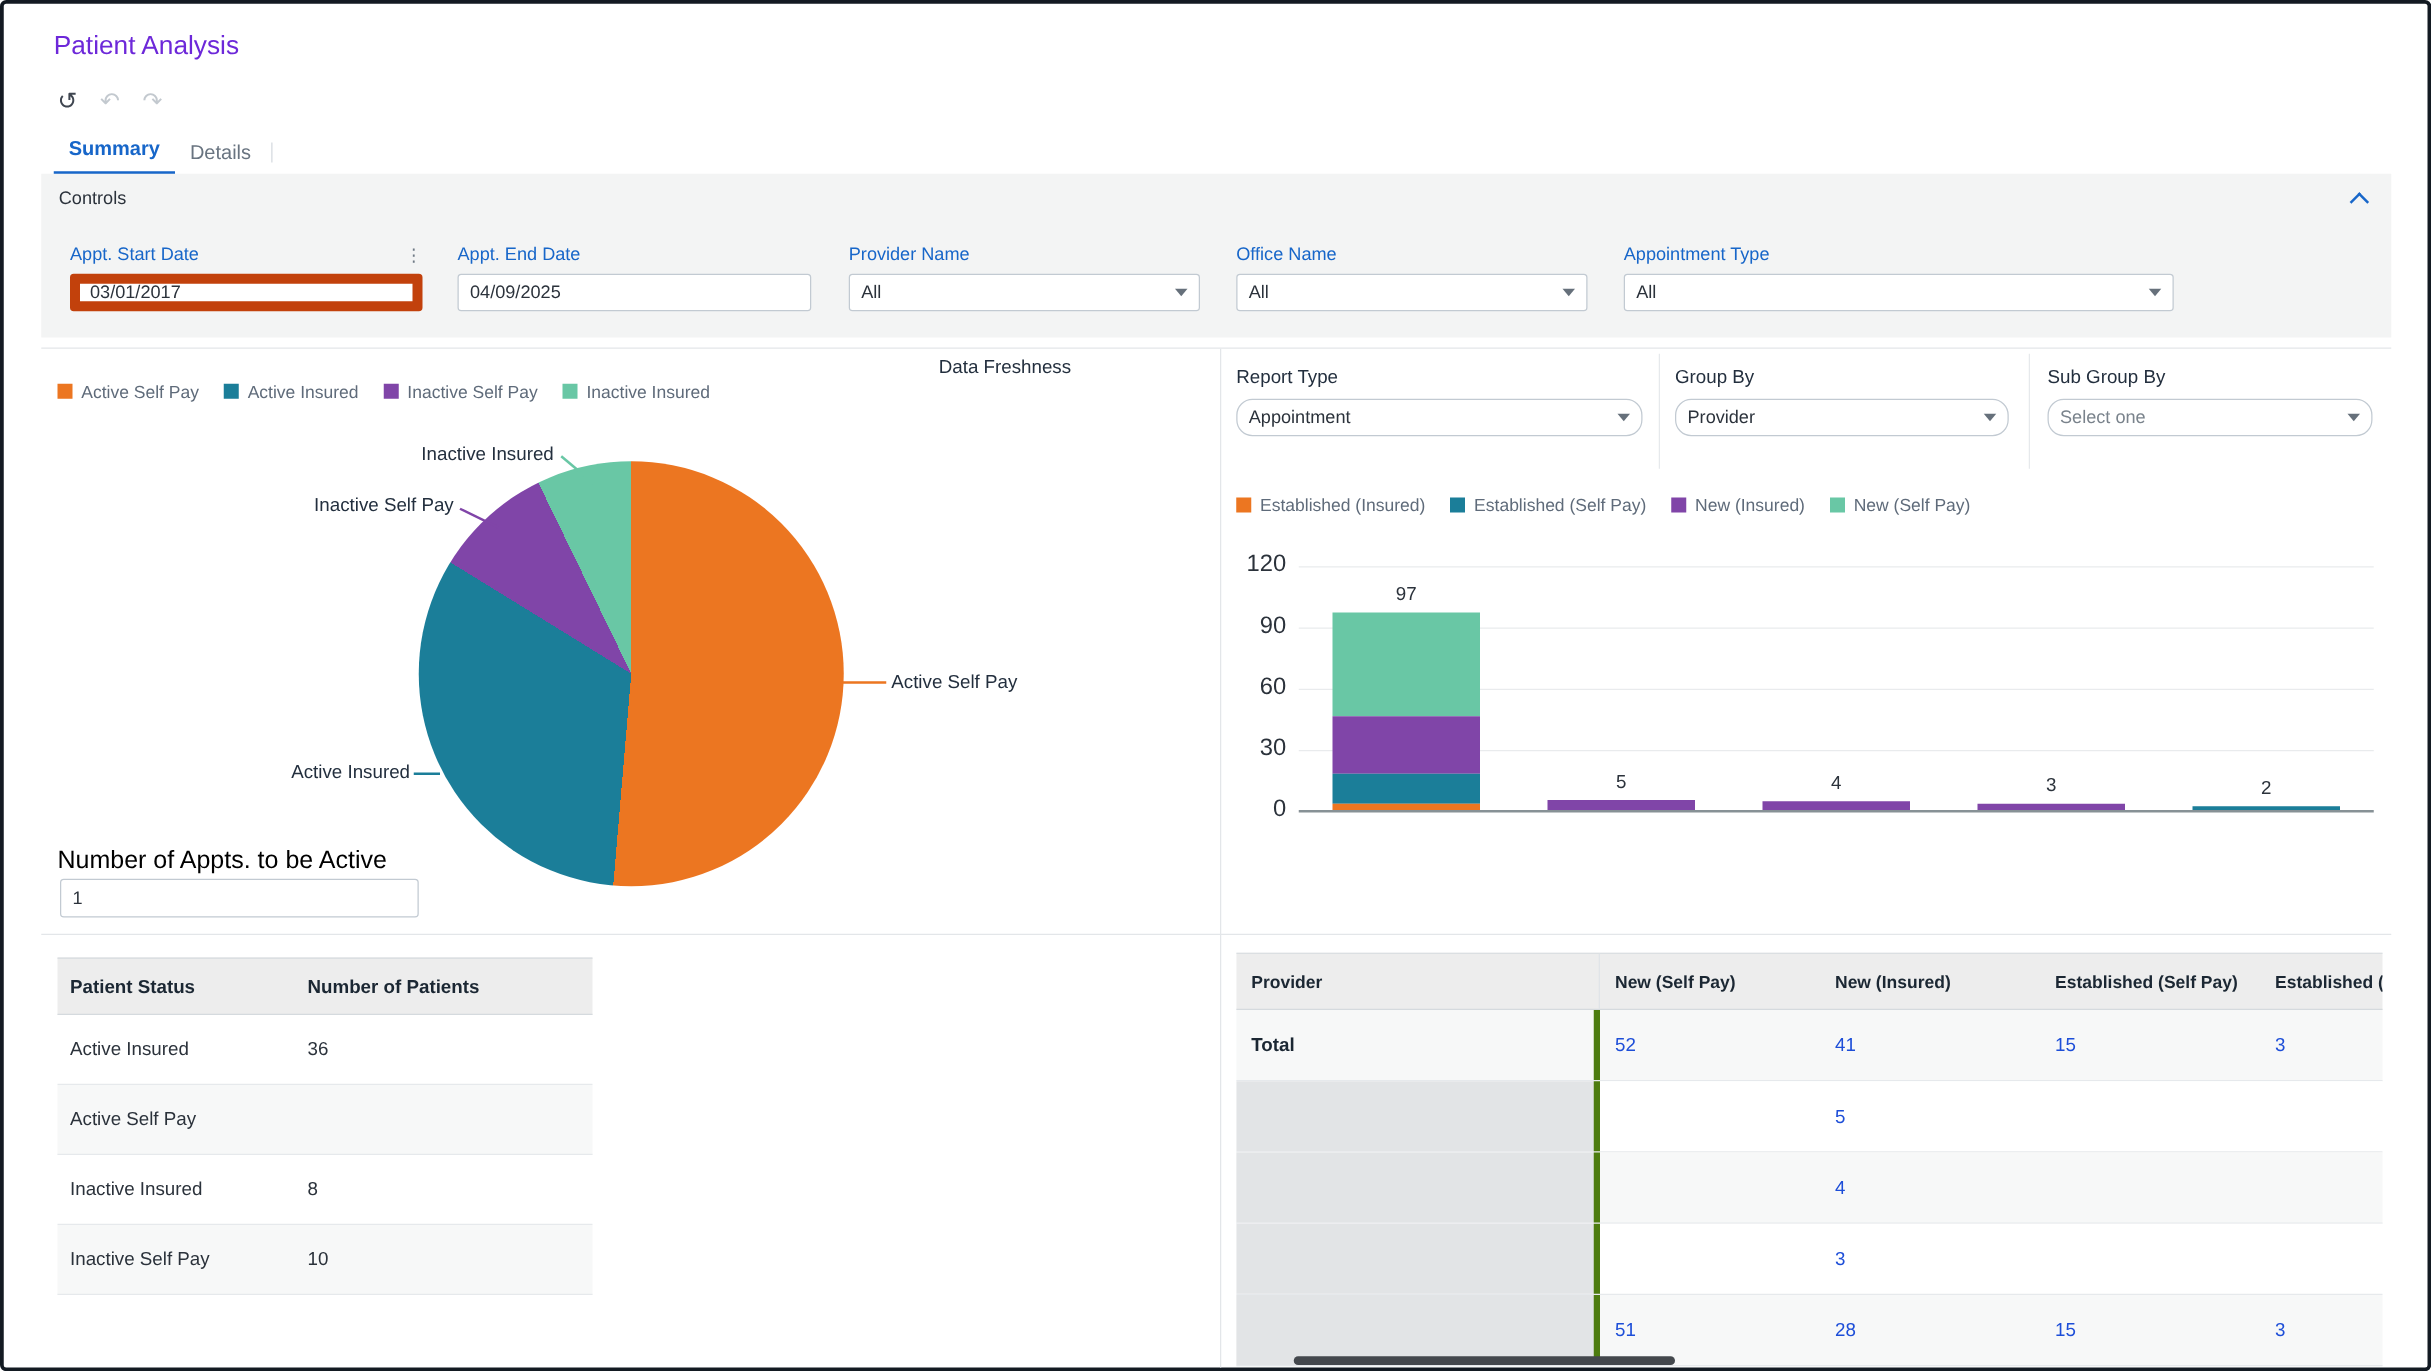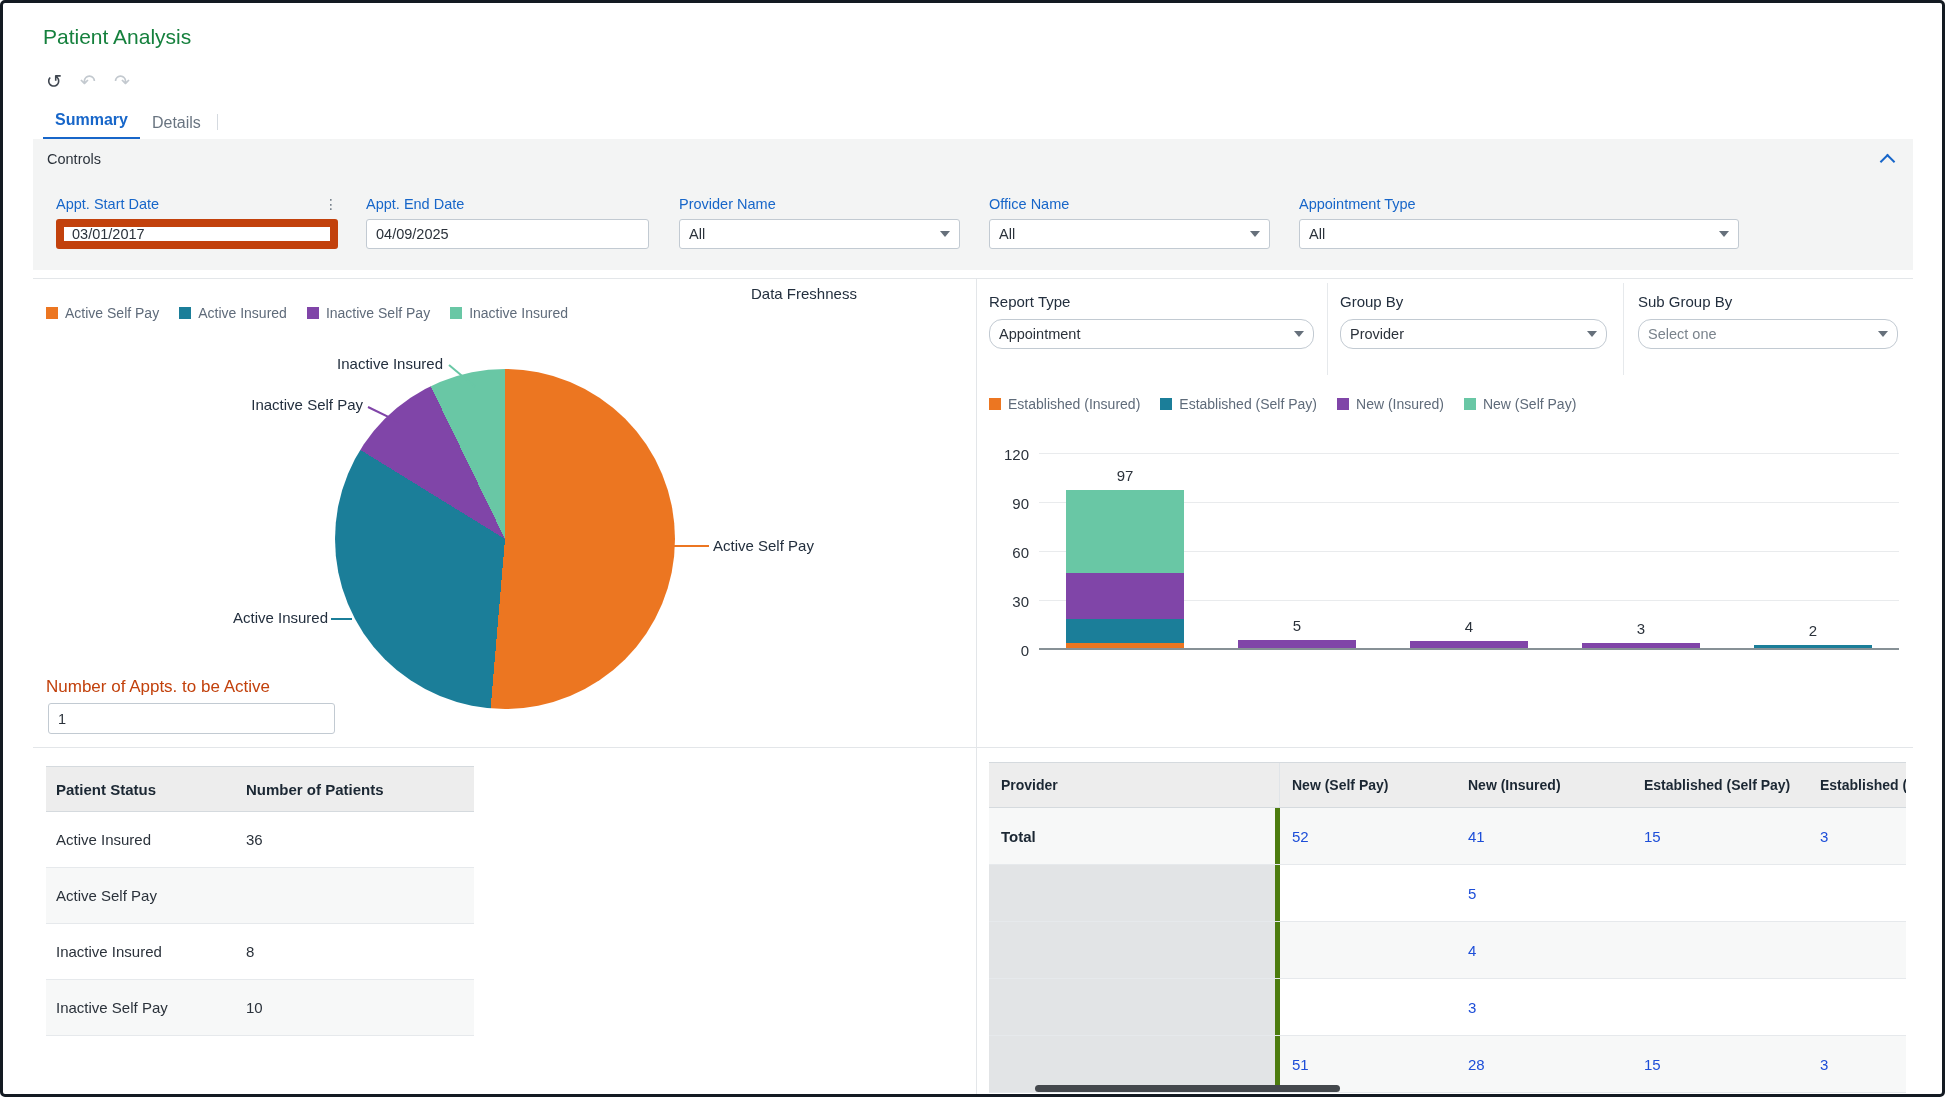--- a/index.html
+++ b/index.html
@@ -1,21 +1,21 @@
 <!DOCTYPE html>
 <html><head>
 <meta charset="utf-8">
 <style>
   *{box-sizing:border-box;margin:0;padding:0}
   html,body{width:1945px;height:1097px}
   body{font-family:"Liberation Sans","DejaVu Sans",sans-serif;background:#fff;position:relative;overflow:hidden}
   .frame{position:absolute;inset:0;border:3px solid #131A22;border-radius:5px;background:#fff}
   .abs{position:absolute}
 
-  .page-title{left:40px;top:22px;font-size:21px;color:#15803d}
+  .page-title{left:40px;top:22px;font-size:21px;color:#6d28d9}
   .toolbar{left:38px;top:66px;display:flex;gap:8px}
   .tb-icon{font-size:19px;color:#C3C9CF;width:26px;height:26px;text-align:center;line-height:26px;cursor:pointer}
   .tb-icon.enabled{color:#3F4650}
 
   .tabs{left:40px;top:102px;display:flex;align-items:flex-end}
   .tab{font-size:16px;padding:6px 12px 8px;color:#697480;cursor:pointer}
   .tab.active{color:#1766C9;font-weight:bold;border-bottom:3px solid #1766C9}
   .tab-divider{width:1px;height:16px;background:#D5DAE0;margin:0 4px 10px}
 
   .controls{left:30px;top:136px;width:1880px;height:131px;background:#F3F4F4}
@@ -32,32 +32,32 @@
   .h-div,.v-div{background:#E3E6E9}
 
   .left-panel{left:30px;top:276px;width:943px;height:468px}
   .pie-legend,.bar-legend{display:flex;gap:20px;font-size:14px;color:#5F6B7A;align-items:center}
   .legend-item{display:flex;align-items:center;gap:7px;cursor:pointer;white-space:nowrap}
   .swatch{width:12px;height:12px;display:inline-block}
   .data-freshness{position:absolute;left:718px;top:6px;font-size:15px;color:#232F3E}
   .pie{position:absolute;left:302px;top:90px;width:340px;height:340px;border-radius:50%}
   .pie-callout{position:absolute;font-size:15px;color:#232F3E;white-space:nowrap}
   .callout-line{position:absolute;height:2px;transform-origin:left center}
-  .appts-label{position:absolute;left:13px;top:398px;font-size:17px;color:#c2410c}
+  .appts-label{position:absolute;left:13px;top:398px;font-size:20px;color:#000000}
   .appts-input{position:absolute;left:15px;top:424px;width:287px;height:31px;border:1px solid #C2CAD2;border-radius:3px;padding:0 9px;font-size:14.5px;color:#2B323B;font-family:inherit}
 
   .right-panel{left:974px;top:276px;width:936px;height:815px}
   .rp-group{position:absolute;top:14px}
   .rp-label{font-size:15px;color:#232F3E;margin-bottom:9px}
   .rp-select{height:30px;border:1px solid #C2CAD2;border-radius:13px;padding:0 9px;font-size:14.5px;color:#2B323B;background:#fff}
   .rp-select .placeholder{color:#7A838C}
   .rp-vdiv{position:absolute;top:4px;width:1px;height:92px;background:#E6E9EC}
   .bar-legend{position:absolute;left:12px;top:117px}
   .y-axis{position:absolute;left:0;top:175px;width:52px;height:196px}
-  .y-tick{position:absolute;right:0;font-size:15px;color:#2B323B}
+  .y-tick{position:absolute;right:0;font-size:19px;color:#2B323B}
   .bar-plot{position:absolute;left:62px;top:175px;width:860px;height:196px}
   .gridline{position:absolute;left:0;right:0;height:1px;background:#E9EBED}
   .gridline.baseline{height:2px;background:#879196}
   .bar-col{position:absolute;bottom:2px;display:flex;flex-direction:column;cursor:pointer}
   .bar-total{position:absolute;text-align:center;font-size:15px;color:#2B323B}
 
   .right-table{position:absolute;left:12px;top:483px;width:917px;height:333px;overflow:hidden}
   .rt-header{display:flex;height:46px;background:#EDEDED;border-top:1px solid #D5DADE;border-bottom:1px solid #D5DADE;width:995px}
   .rt-hcell{font-weight:bold;font-size:14px;color:#1B2733;display:flex;align-items:center;padding-left:12px;white-space:nowrap;overflow:hidden}
   .w0{width:291px;border-right:1px solid #E0E4E8}

